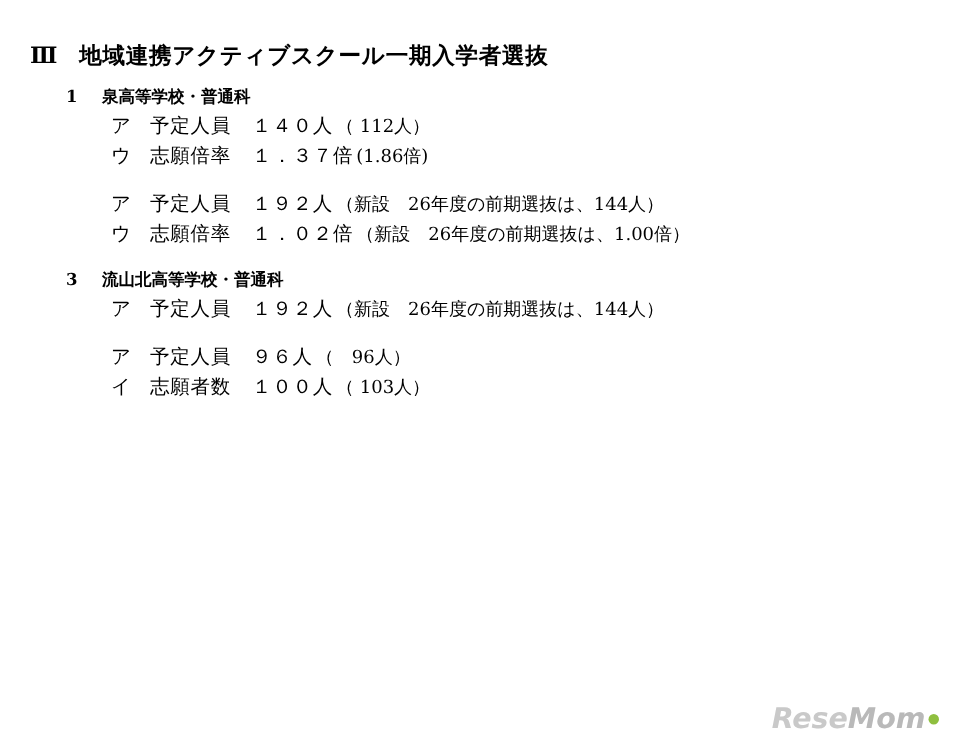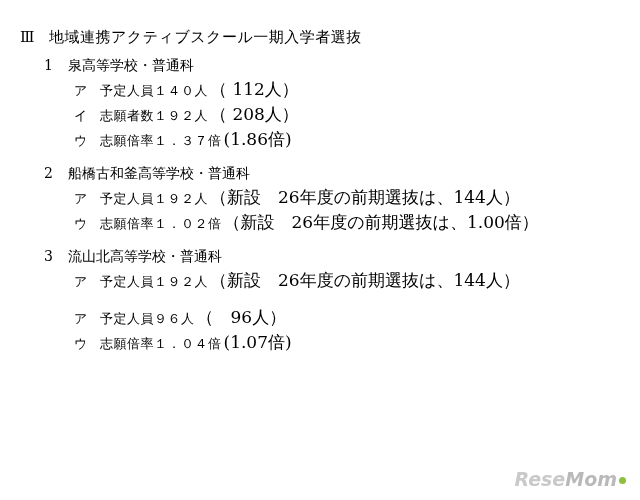--- a/index.html
+++ b/index.html
@@ -17,35 +17,35 @@
   }
   .page {
     position: relative;
     width: 640px;
     height: 500px;
     box-sizing: border-box;
     padding: 28px 20px 0 20px;
   }
   .doc-title {
     font-size: 15px;
-    font-weight: normal;
+    font-weight: bold;
     letter-spacing: 0.5px;
     margin: 0 0 10px 0;
     white-space: nowrap;
   }
   .doc-title .numeral {
     display: inline-block;
     margin-right: 14px;
   }
   .school-block {
     margin-bottom: 14px;
   }
   .school-head {
-    font-size: 14px;
-    font-weight: normal;
+    font-size: 11px;
+    font-weight: bold;
     white-space: nowrap;
     margin: 0 0 3px 0;
     padding-left: 24px;
   }
   .school-head .idx {
     display: inline-block;
     width: 24px;
   }
   .row {
     font-size: 13px;
@@ -57,26 +57,27 @@
   .row .marker {
     display: inline-block;
     width: 26px;
   }
   .row .label {
     display: inline-block;
     letter-spacing: 0.5px;
   }
   .row .value {
     display: inline-block;
+    margin-left: 14px;
     letter-spacing: 0.5px;
   }
   .row .note {
     display: inline-block;
     margin-left: 2px;
-    font-size: 17px;
+    font-size: 12px;
   }
   .watermark {
     position: absolute;
     right: 14px;
     bottom: 10px;
     font-family: "DejaVu Sans", "Liberation Sans", sans-serif;
     font-size: 19px;
     font-weight: bold;
     font-style: italic;
     color: #c9c9c9;
@@ -105,31 +106,25 @@
   </h1>
 
   <div class="school-block">
     <div class="school-head">
       <span class="idx">1</span><span>泉高等学校・普通科</span>
     </div>
     <div class="row">
       <span class="marker">ア</span><span class="label">予定人員</span><span class="value">１４０人</span><span class="note">（ 112人）</span>
     </div>
     <div class="row">
-      <span class="marker">イ</span><span class="label">志願者数</span><span class="value">１９２人</span><span class="note">（ 208人）</span>
-    </div>
-    <div class="row">
       <span class="marker">ウ</span><span class="label">志願倍率</span><span class="value">１．３７倍</span><span class="note">(1.86倍)</span>
     </div>
   </div>
 
   <div class="school-block">
-    <div class="school-head">
-      <span class="idx">2</span><span>船橋古和釜高等学校・普通科</span>
-    </div>
     <div class="row">
       <span class="marker">ア</span><span class="label">予定人員</span><span class="value">１９２人</span><span class="note">（新設　26年度の前期選抜は、144人）</span>
     </div>
     <div class="row">
       <span class="marker">ウ</span><span class="label">志願倍率</span><span class="value">１．０２倍</span><span class="note">（新設　26年度の前期選抜は、1.00倍）</span>
     </div>
   </div>
 
   <div class="school-block">
     <div class="school-head">
@@ -138,21 +133,21 @@
     <div class="row">
       <span class="marker">ア</span><span class="label">予定人員</span><span class="value">１９２人</span><span class="note">（新設　26年度の前期選抜は、144人）</span>
     </div>
   </div>
 
   <div class="school-block">
     <div class="row">
       <span class="marker">ア</span><span class="label">予定人員</span><span class="value">９６人</span><span class="note">（　96人）</span>
     </div>
     <div class="row">
-      <span class="marker">ウ</span><span class="label">志願倍率</span><span class="value">１．０４倍</span><span class="note">(1.07倍)</span>
+      <span class="marker">イ</span><span class="label">志願者数</span><span class="value">１００人</span><span class="note">（ 103人）</span>
     </div>
   </div>
 
   <div class="watermark">
     <span>Rese</span><span class="accent">Mom</span><span class="dot"></span>
   </div>
 
 </div>
 
 </body></html>

